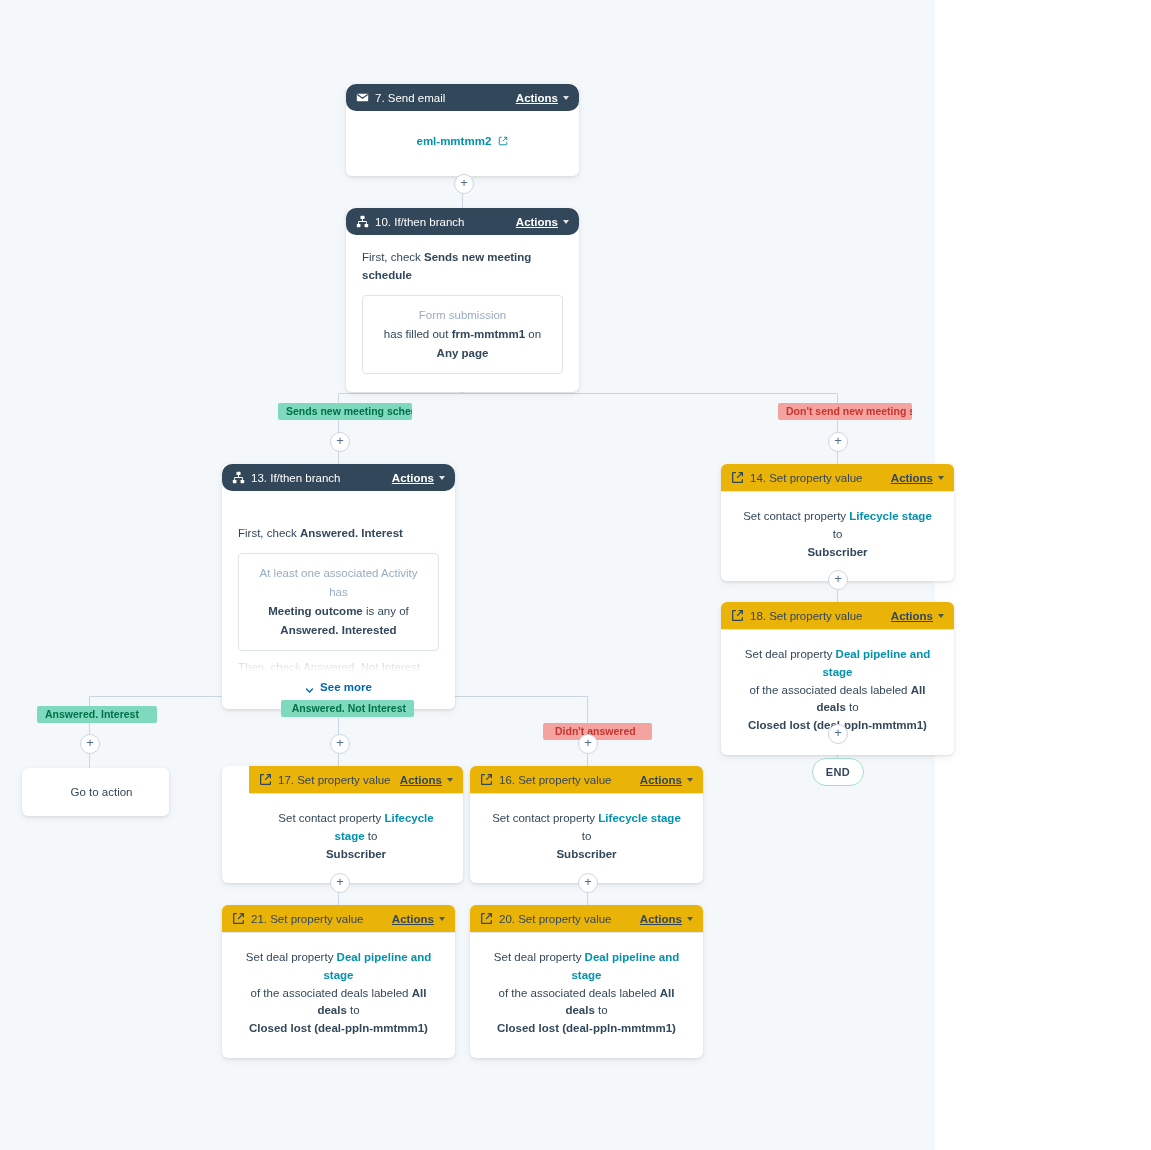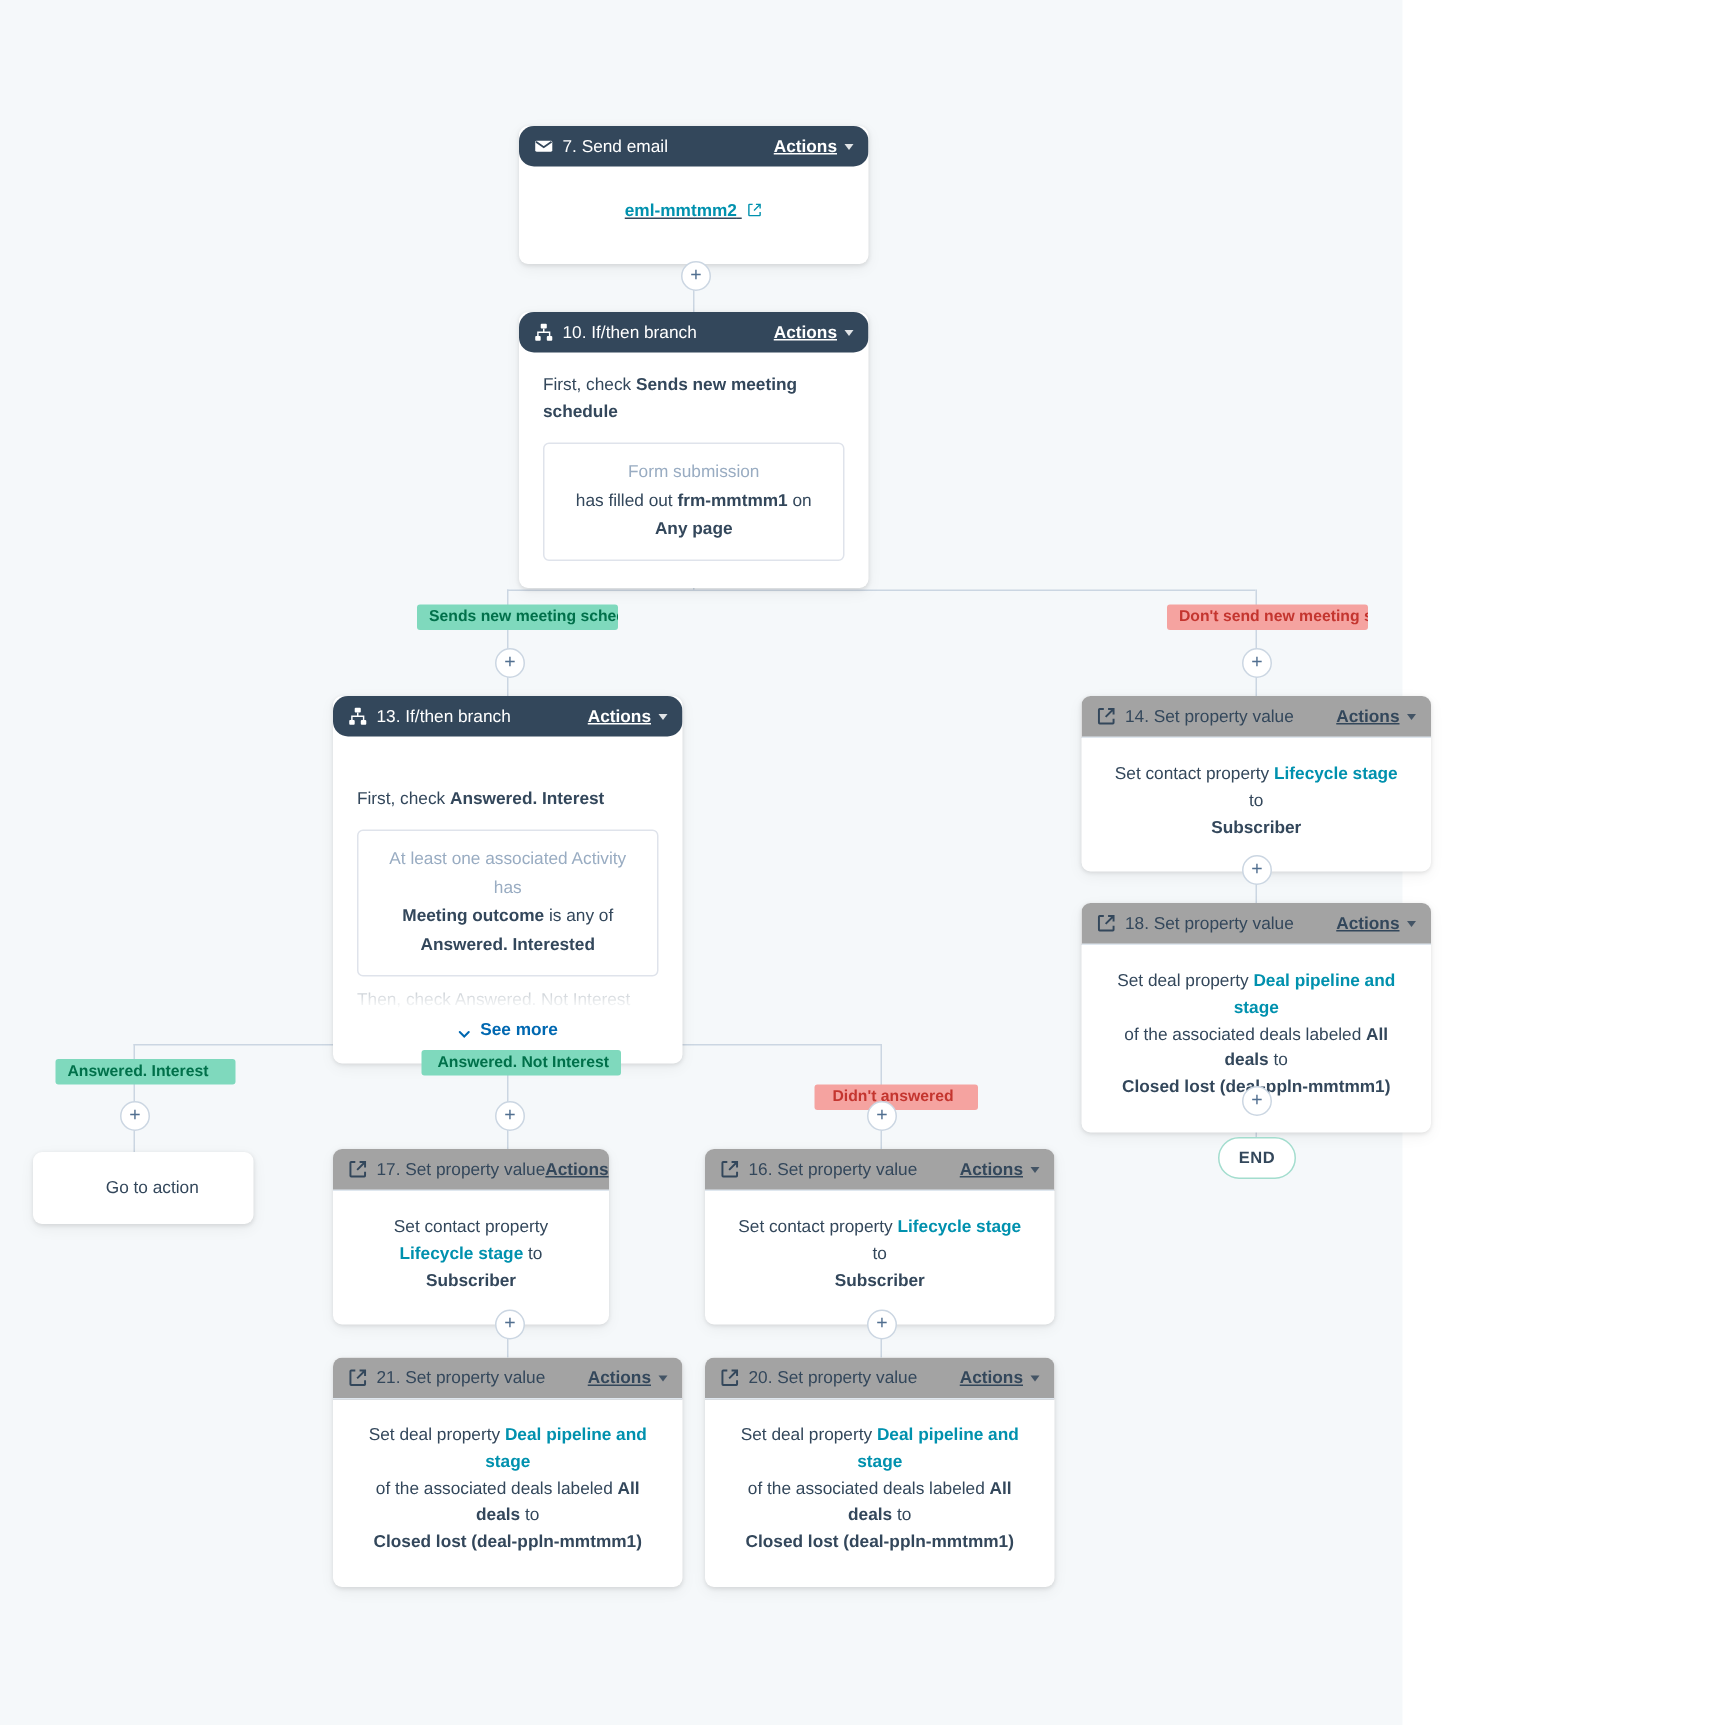--- a/index.html
+++ b/index.html
@@ -29,21 +29,21 @@
   .card{
     position:absolute;background:#ffffff;border-radius:6px;
     box-shadow:0 1px 3px rgba(0,0,0,.10), 0 3px 10px rgba(0,0,0,.05);
     overflow:hidden;z-index:3;
   }
   .card-head{
     display:flex;align-items:center;height:27px;padding:0 10px;
     font-size:11.5px;
   }
   .card-head.dark{background:#33475b;color:#ffffff;border-radius:10px;}
-  .card-head.light{background:#a3a3a3;color:#33475b;border-bottom:1px solid #dfe7ef;}
+  .card-head.light{background:#eab308;color:#33475b;border-bottom:1px solid #dfe7ef;}
   .head-icon{width:13px;height:13px;margin-right:6px;display:inline-block;flex:0 0 auto;}
   .head-title{flex:1 1 auto;white-space:nowrap;}
   .actions{
     display:flex;align-items:center;gap:5px;font-size:11.5px;
     cursor:pointer;white-space:nowrap;
   }
   .actions .lbl{text-decoration:underline;font-weight:bold;}
   .card-head.dark .actions{color:#ffffff;}
   .card-head.light .actions{color:#33475b;}
   .caret{
@@ -143,21 +143,21 @@
             <rect x="1" y="3.5" width="14" height="9" rx="1.2" fill="#fff"></rect>
             <path d="M1.6 4.3L8 8.8l6.4-4.5" stroke="#33475b" stroke-width="1.5" fill="none"></path>
           </svg>
       </span>
       <span class="head-title">7. Send email</span>
       <span class="actions">
         <span class="lbl">Actions</span>
         <span class="caret"></span>
       </span>
     </div>
-    <div class="card-body" style="padding:22px 16px 24px;text-decoration:underline;">
+    <div class="card-body" style="padding:22px 16px 24px;">
       <span class="link">eml-mmtmm2</span>
       <span style="margin-left:4px;display:inline-block;vertical-align:-1px;">
         <svg viewBox="0 0 16 16" width="10" height="10">
             <path d="M6 2H2.6C2.27 2 2 2.27 2 2.6V13.4c0 .33.27.6.6.6H13.4c.33 0 .6-.27.6-.6V10" stroke="#0091ae" stroke-width="1.5" fill="none"></path>
             <path d="M9.5 2H14v4.5M14 2L7.5 8.5" stroke="#0091ae" stroke-width="1.5" fill="none"></path>
           </svg>
       </span>
     </div>
   </div>
 
@@ -280,21 +280,21 @@
         <span>to</span>
       </div>
       <div class="bold">Closed lost (deal-ppln-mmtmm1)</div>
     </div>
   </div>
 
   <div class="goto-node" style="left:22px;top:768px;width:135px;height:48px;">
     <span>Go to action</span>
   </div>
 
-  <div class="card" style="left:222px;top:766px;width:184px;">
+  <div class="card" style="left:222px;top:766px;width:214px;padding-left:27px;">
     <div class="card-head light">
       <span class="head-icon">
         <svg viewBox="0 0 16 16" width="13" height="13">
             <path d="M6 2H2.6C2.27 2 2 2.27 2 2.6V13.4c0 .33.27.6.6.6H13.4c.33 0 .6-.27.6-.6V10" stroke="#33475b" stroke-width="1.6" fill="none"></path>
             <path d="M9.5 2H14v4.5M14 2L7.5 8.5" stroke="#33475b" stroke-width="1.6" fill="none"></path>
           </svg>
       </span>
       <span class="head-title">17. Set property value</span>
       <span class="actions">
         <span class="lbl">Actions</span>

